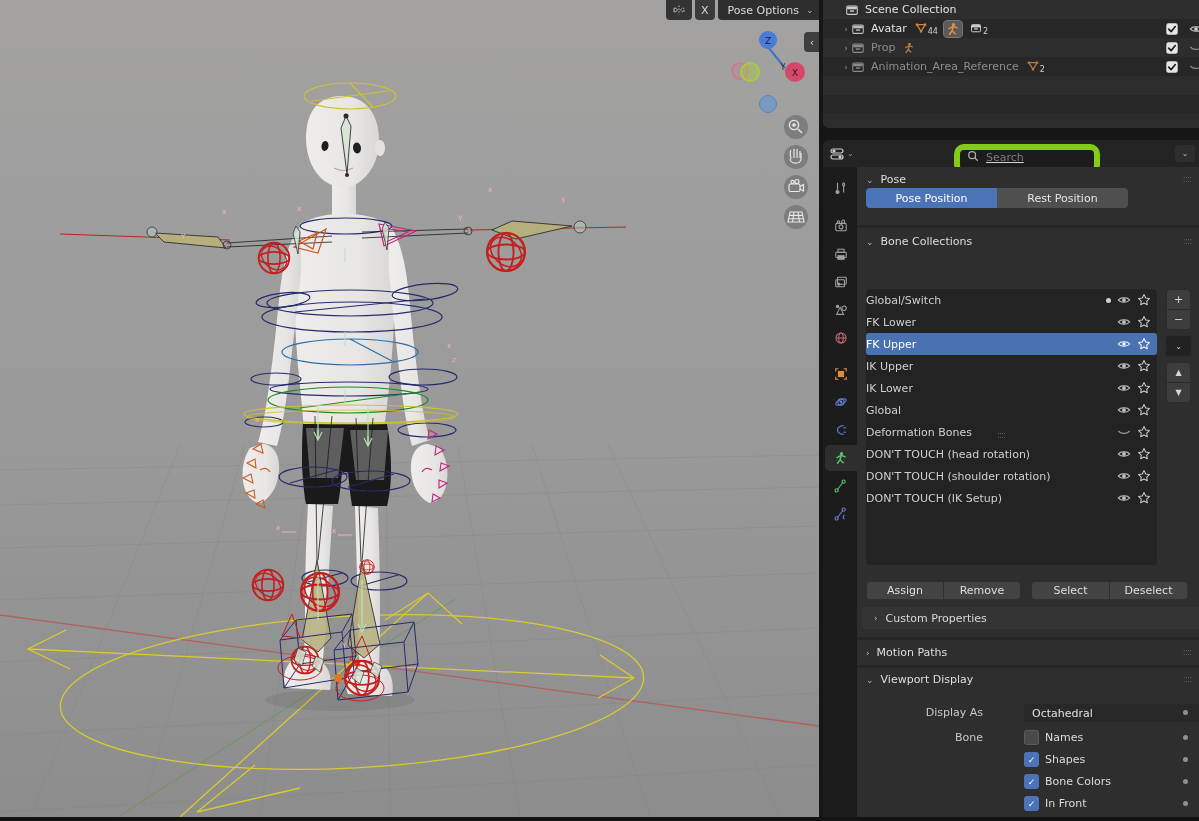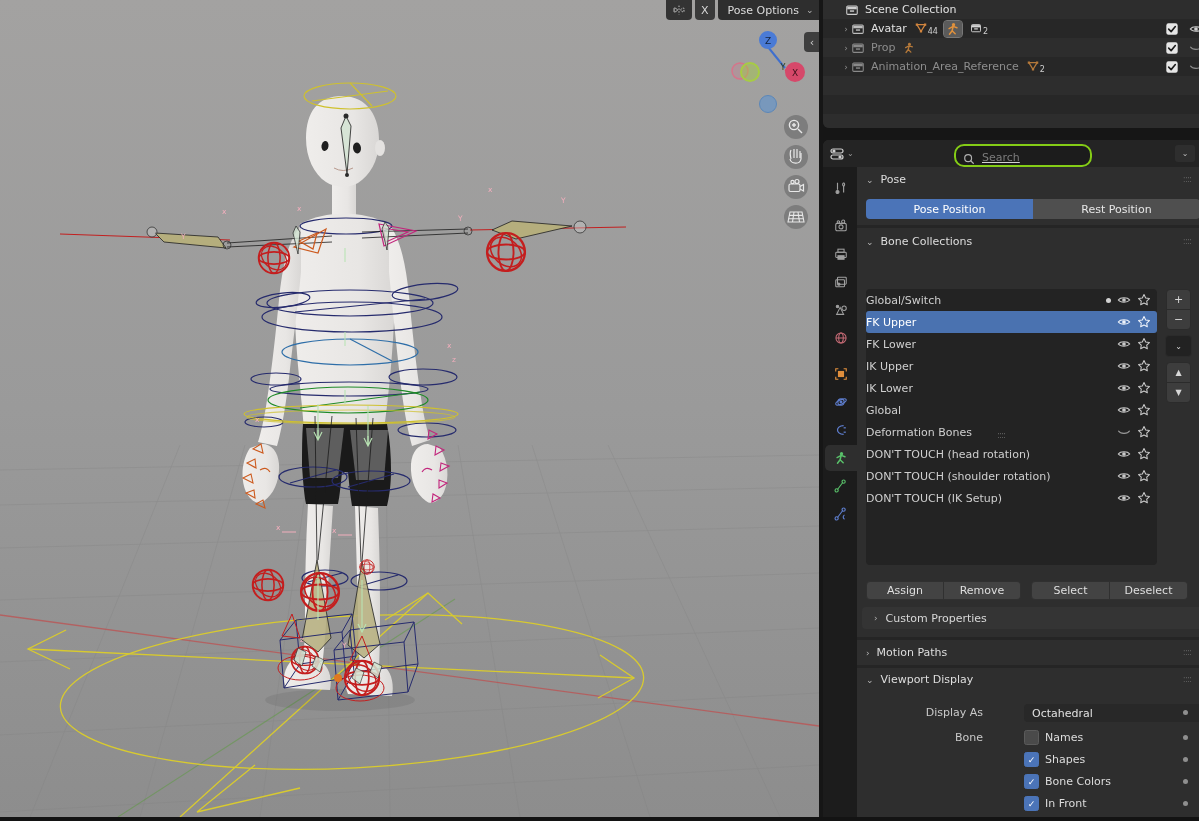--- a/index.html
+++ b/index.html
@@ -25,21 +25,21 @@
   .badge{display:flex;align-items:baseline;margin-left:8px;}
   .badge .cnt{font-size:8px;color:#cfcfcf;margin-left:1px;}
   .arm-hl{background:#5b5b5b;border-radius:3px;padding:1px 2px;margin-left:6px;outline:1px solid #777;}
   .icon14{width:14px;height:14px;flex:none;}
   .icon12{width:12px;height:12px;flex:none;}
   .hgap{left:823px;top:128px;width:376px;height:12px;background:#161616;}
   
   .props{left:823px;top:140px;width:376px;height:681px;background:#2e2e2e;border-radius:6px 0 0 0;overflow:hidden;}
   .p-header{position:absolute;left:0;top:0;width:376px;height:27px;background:#242424;display:flex;align-items:center;}
   .p-edicon{display:flex;align-items:center;gap:2px;margin-left:6px;color:#cfcfcf;}
-  .search{position:absolute;left:131px;top:4px;width:120px;height:19px;background:#1c1c1c;border:2px solid #84cc16;border-radius:10px;display:flex;align-items:flex-end;gap:5px;padding:0 7px;text-decoration:underline;}
+  .search{position:absolute;left:131px;top:4px;width:120px;height:19px;background:#1c1c1c;border:6px solid #84cc16;border-radius:10px;display:flex;align-items:flex-start;gap:5px;padding:0 7px;text-decoration:underline;}
   .search input{background:transparent;border:none;outline:none;color:#cfcfcf;font-family:"DejaVu Sans",sans-serif;font-size:11px;width:80px;}
   .search input::placeholder{color:#7c7c7c;}
   .p-optbtn{position:absolute;right:4px;top:5px;width:20px;height:17px;background:#2e2e2e;border-radius:3px;color:#bdbdbd;display:flex;align-items:center;justify-content:center;font-size:8px;}
   .tabstrip{position:absolute;left:0;top:27px;width:34px;height:654px;background:#1c1c1c;}
   .tab{position:absolute;left:2px;width:32px;height:26px;display:flex;align-items:center;justify-content:center;}
   .tab.sel{background:#2e2e2e;border-radius:5px 0 0 5px;left:2px;}
   .main{position:absolute;left:34px;top:27px;width:342px;height:654px;background:#2e2e2e;}
   .pgap{position:absolute;left:0;width:342px;height:3px;background:#252525;}
   .phead{position:absolute;left:9px;display:flex;align-items:center;gap:7px;color:#dedede;}
   .phead .tri{font-size:9px;color:#b8b8b8;}
@@ -633,21 +633,21 @@
       </div>
     </div>
 
     <div class="main">
 
       <div class="phead" style="top:6px">
         <span class="tri">⌄</span>
         <span>Pose</span>
       </div>
       <span class="dragdots" style="top:7px">::::</span>
-      <div class="seg" style="left:9px;top:32px;width:334px">
+      <div class="seg" style="left:9px;top:21px;width:262px">
         <div class="on">Pose Position</div>
         <div class="off">Rest Position</div>
       </div>
       <div class="pgap" style="top:58px"></div>
 
       <div class="phead" style="top:68px">
         <span class="tri">⌄</span>
         <span>Bone Collections</span>
       </div>
       <span class="dragdots" style="top:69px">::::</span>
@@ -658,33 +658,33 @@
           <span class="ric">
               <span class="dot"></span>
             <svg class="icon14">
                 <use href="#i-eye"></use>
               </svg>
             <svg class="icon14">
                 <use href="#i-star"></use>
               </svg>
             </span>
         </div>
+        <div class="lrow">
+          <span class="nm">FK Lower</span>
+          <span class="ric">
+              <svg class="icon14">
+                <use href="#i-eye"></use>
+              </svg>
+            <svg class="icon14">
+                <use href="#i-star"></use>
+              </svg>
+            </span>
+        </div>
         <div class="lrow sel">
           <span class="nm">FK Upper</span>
-          <span class="ric">
-              <svg class="icon14">
-                <use href="#i-eye"></use>
-              </svg>
-            <svg class="icon14">
-                <use href="#i-star"></use>
-              </svg>
-            </span>
-        </div>
-        <div class="lrow">
-          <span class="nm">FK Lower</span>
           <span class="ric">
               <svg class="icon14">
                 <use href="#i-eye"></use>
               </svg>
             <svg class="icon14">
                 <use href="#i-star"></use>
               </svg>
             </span>
         </div>
         <div class="lrow">

